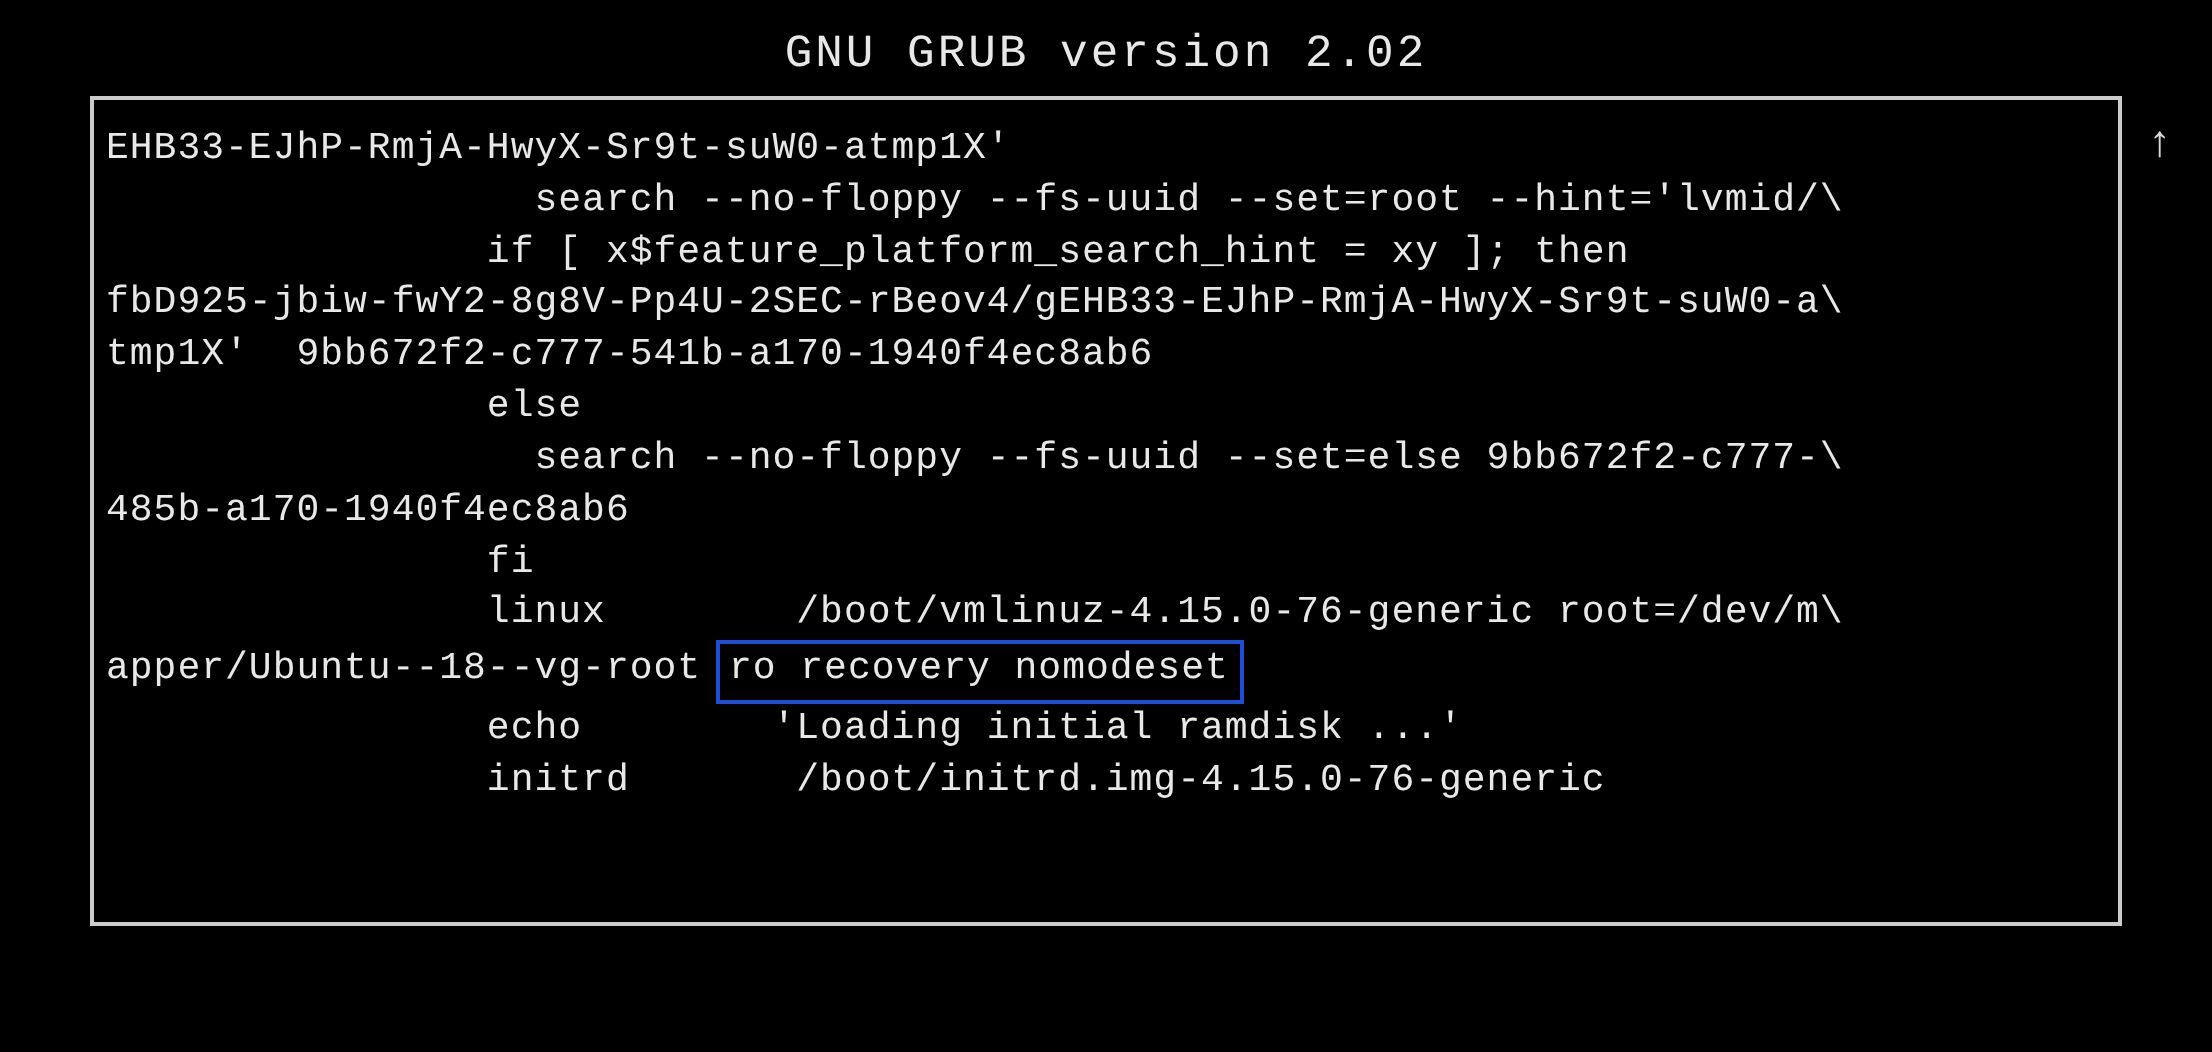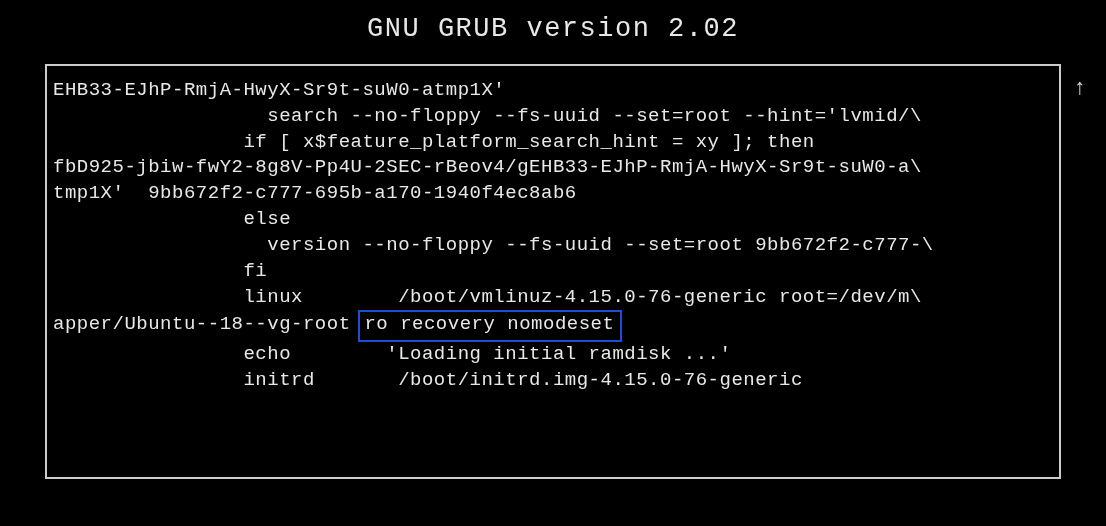--- a/index.html
+++ b/index.html
@@ -13,22 +13,22 @@
       font-family: 'Courier New', Courier, monospace;
       font-size: 19px;
       width: 1106px;
       height: 526px;
       overflow: hidden;
       letter-spacing: 0.5px;
     }
     .header {
       text-align: center;
       padding-top: 14px;
-      padding-bottom: 20px;
-      font-size: 27px;
+      padding-bottom: 8px;
+      font-size: 23px;
       letter-spacing: 1.5px;
     }
     .grub-box {
       border: 2px solid #cccccc;
       margin: 0 45px;
       padding: 12px 6px 30px 6px;
       position: relative;
       height: 415px;
     }
     .arrow-up {
@@ -66,21 +66,22 @@
   <span>GNU GRUB  version 2.02</span>
 </div>
 
 <div class="grub-box">
   <span class="arrow-up">↑</span>
 
   <div class="line">EHB33-EJhP-RmjA-HwyX-Sr9t-suW0-atmp1X'</div>
   <div class="line">                  search --no-floppy --fs-uuid --set=root --hint='lvmid/\</div>
   <div class="line">                if [ x$feature_platform_search_hint = xy ]; then</div>
   <div class="line">fbD925-jbiw-fwY2-8g8V-Pp4U-2SEC-rBeov4/gEHB33-EJhP-RmjA-HwyX-Sr9t-suW0-a\</div>
-  <div class="line">tmp1X'  9bb672f2-c777-695b-a170-1940f4ec8ab6</div>
+  <div class="line">tmp1X'  9bb672f2-c777-541b-a170-1940f4ec8ab6</div>
   <div class="line">                else</div>
-  <div class="line">                  version --no-floppy --fs-uuid --set=root 9bb672f2-c777-\</div>
+  <div class="line">                  search --no-floppy --fs-uuid --set=else 9bb672f2-c777-\</div>
+  <div class="line">485b-a170-1940f4ec8ab6</div>
   <div class="line">                fi</div>
   <div class="line">                linux        /boot/vmlinuz-4.15.0-76-generic root=/dev/m\</div>
   <div class="line-with-hl"><span class="inline-line">apper/Ubuntu--18--vg-root </span><span class="highlight-box">ro recovery nomodeset</span></div>
   <div class="line">                echo        'Loading initial ramdisk ...'</div>
   <div class="line">                initrd       /boot/initrd.img-4.15.0-76-generic</div>
 </div>
 
 </body></html>

